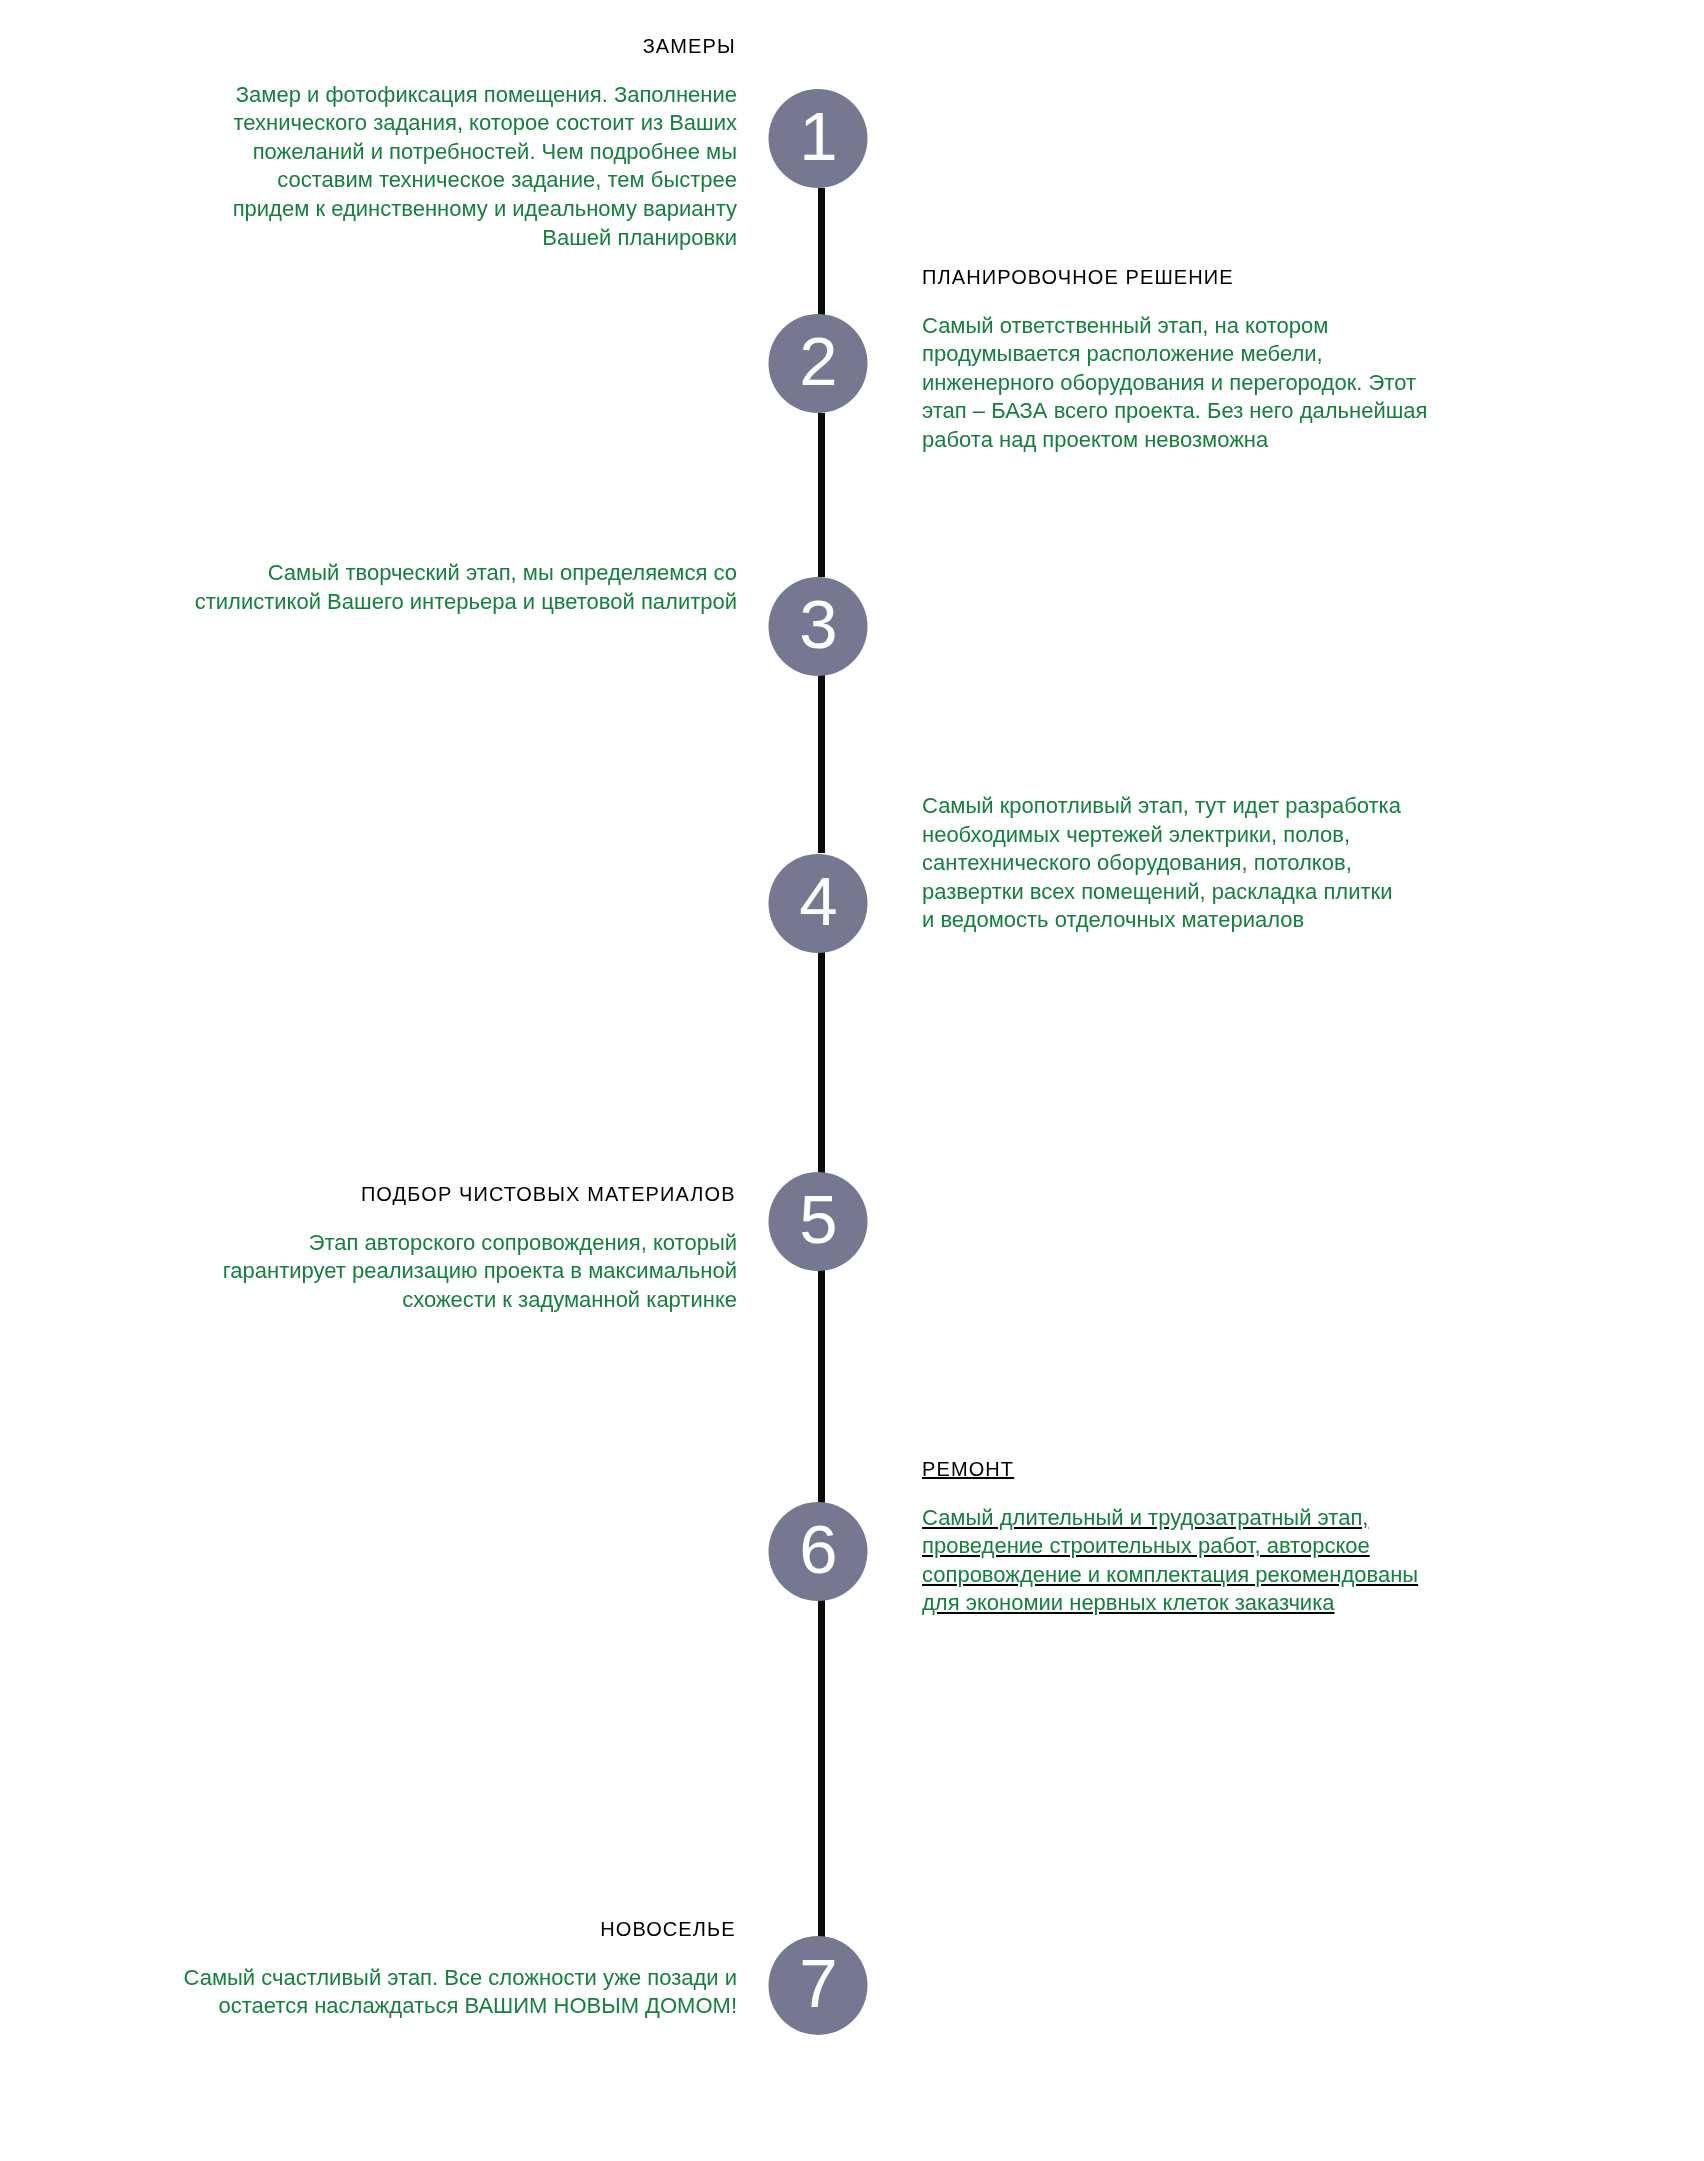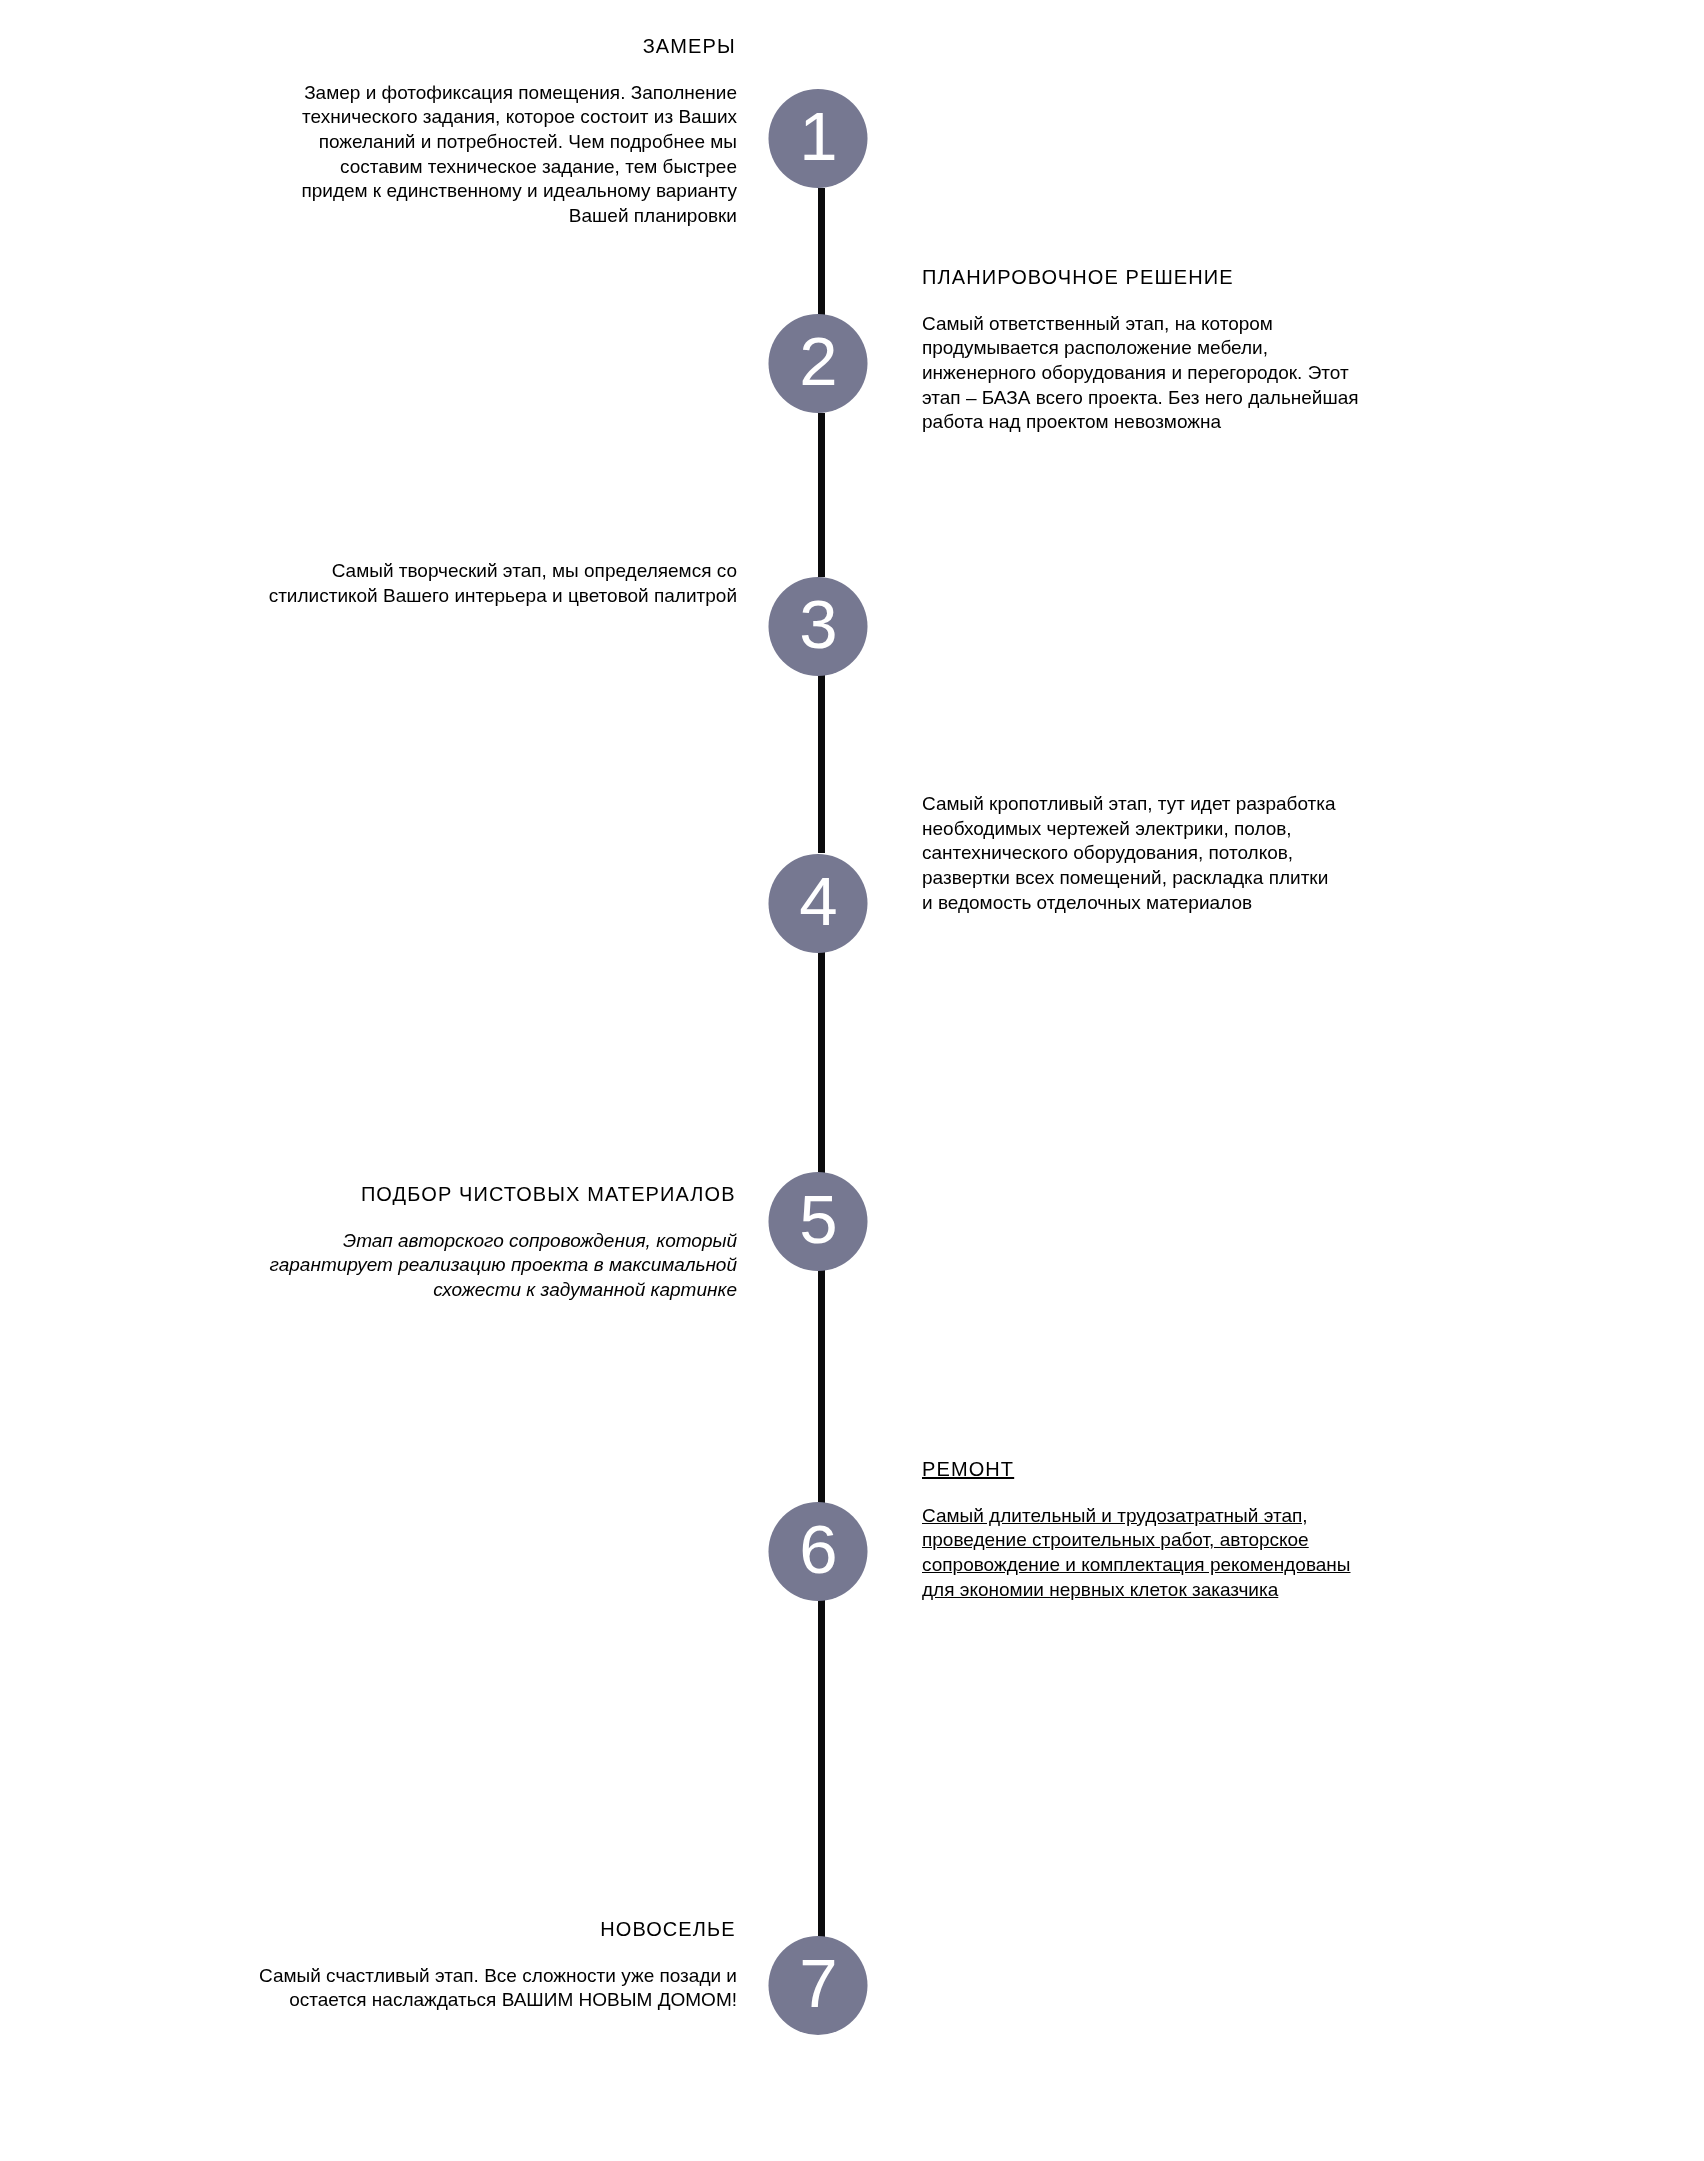--- a/index.html
+++ b/index.html
@@ -64,28 +64,28 @@
     letter-spacing: 1.1px;
     color: #000000;
     font-weight: 400;
     margin: 0 0 22.6px 0;
     white-space: nowrap;
     text-transform: uppercase;
   }
   .step.left .step-title  { padding-right: 1.3px; }
 
   .step-body {
-    font-size: 19px;
+    font-size: 22px;
     line-height: 1.30;
-    color: #000000;
+    color: #15803d;
     font-weight: 300;
     margin: 0;
     white-space: pre-line;
   }
-  .step-body.italic { font-style: italic; }
+  .step-body.italic { }
 </style>
 </head>
 <body>
 
 <div id="page">
 
   <div class="spine" style="top:188px;height:180px;"></div>
   <div class="spine" style="top:413px;height:164px;"></div>
   <div class="spine" style="top:671px;height:182px;"></div>
   <div class="spine" style="top:948px;height:225px;"></div>

